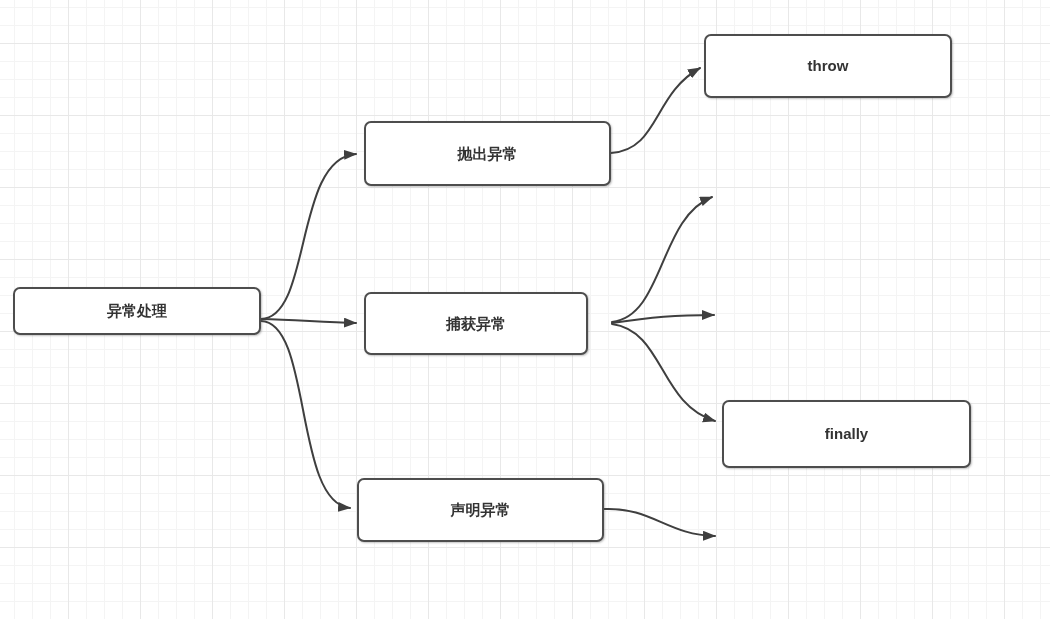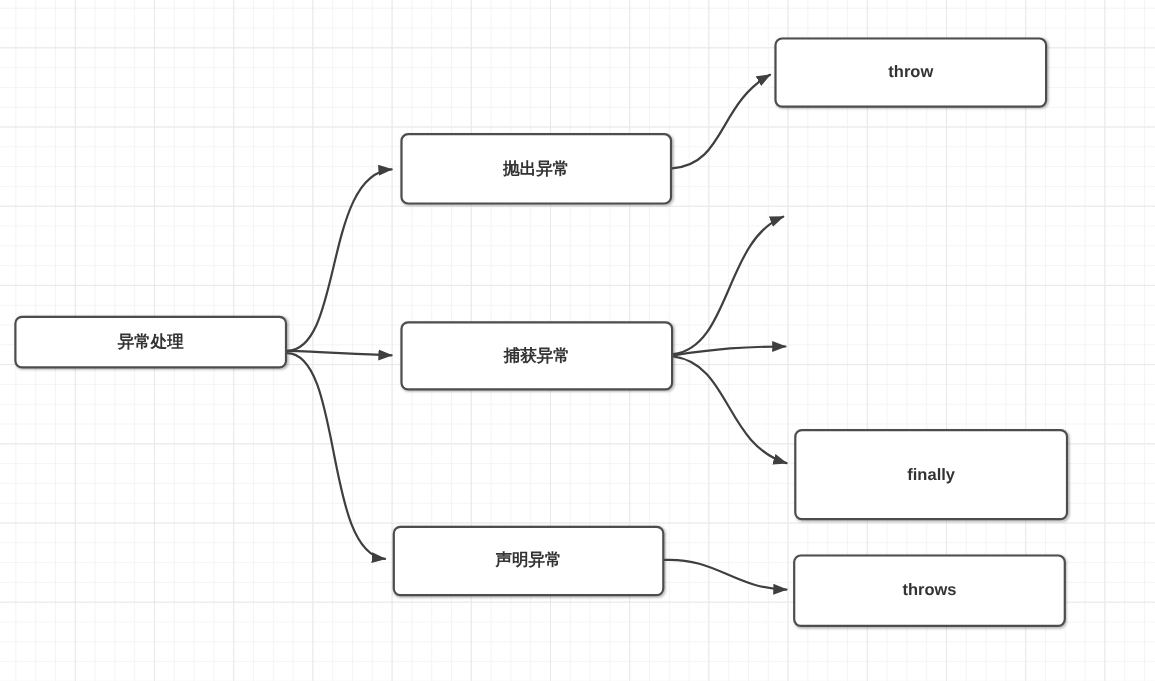--- a/index.html
+++ b/index.html
@@ -82,29 +82,26 @@
       <path d="M 604 509 C 652 507, 667 535, 715 536" class="edge" marker-end="url(#arrowhead)"></path>
     </svg>
 
   <div class="nodes-layer">
       <div class="node" style="left: 13px; top: 287px; width: 248px; height: 48px;">
     <span class="node-label">异常处理</span>
   </div>
       <div class="node" style="left: 364px; top: 121px; width: 247px; height: 65px;">
     <span class="node-label">抛出异常</span>
   </div>
-      <div class="node" style="left: 364px; top: 292px; width: 248px; height: 63px;">
+      <div class="node" style="left: 364px; top: 292px; width: 224px; height: 63px;">
     <span class="node-label">捕获异常</span>
   </div>
       <div class="node" style="left: 357px; top: 478px; width: 247px; height: 64px;">
     <span class="node-label">声明异常</span>
   </div>
       <div class="node" style="left: 704px; top: 34px; width: 248px; height: 64px;">
     <span class="node-label">throw</span>
   </div>
-      <div class="node" style="left: 722px; top: 390px; width: 249px; height: 83px;">
+      <div class="node" style="left: 722px; top: 400px; width: 249px; height: 68px;">
     <span class="node-label">finally</span>
-  </div>
-      <div class="node" style="left: 721px; top: 504px; width: 248px; height: 66px;">
-    <span class="node-label">throws</span>
   </div>
     </div>
 </div>
 
 </body></html>

